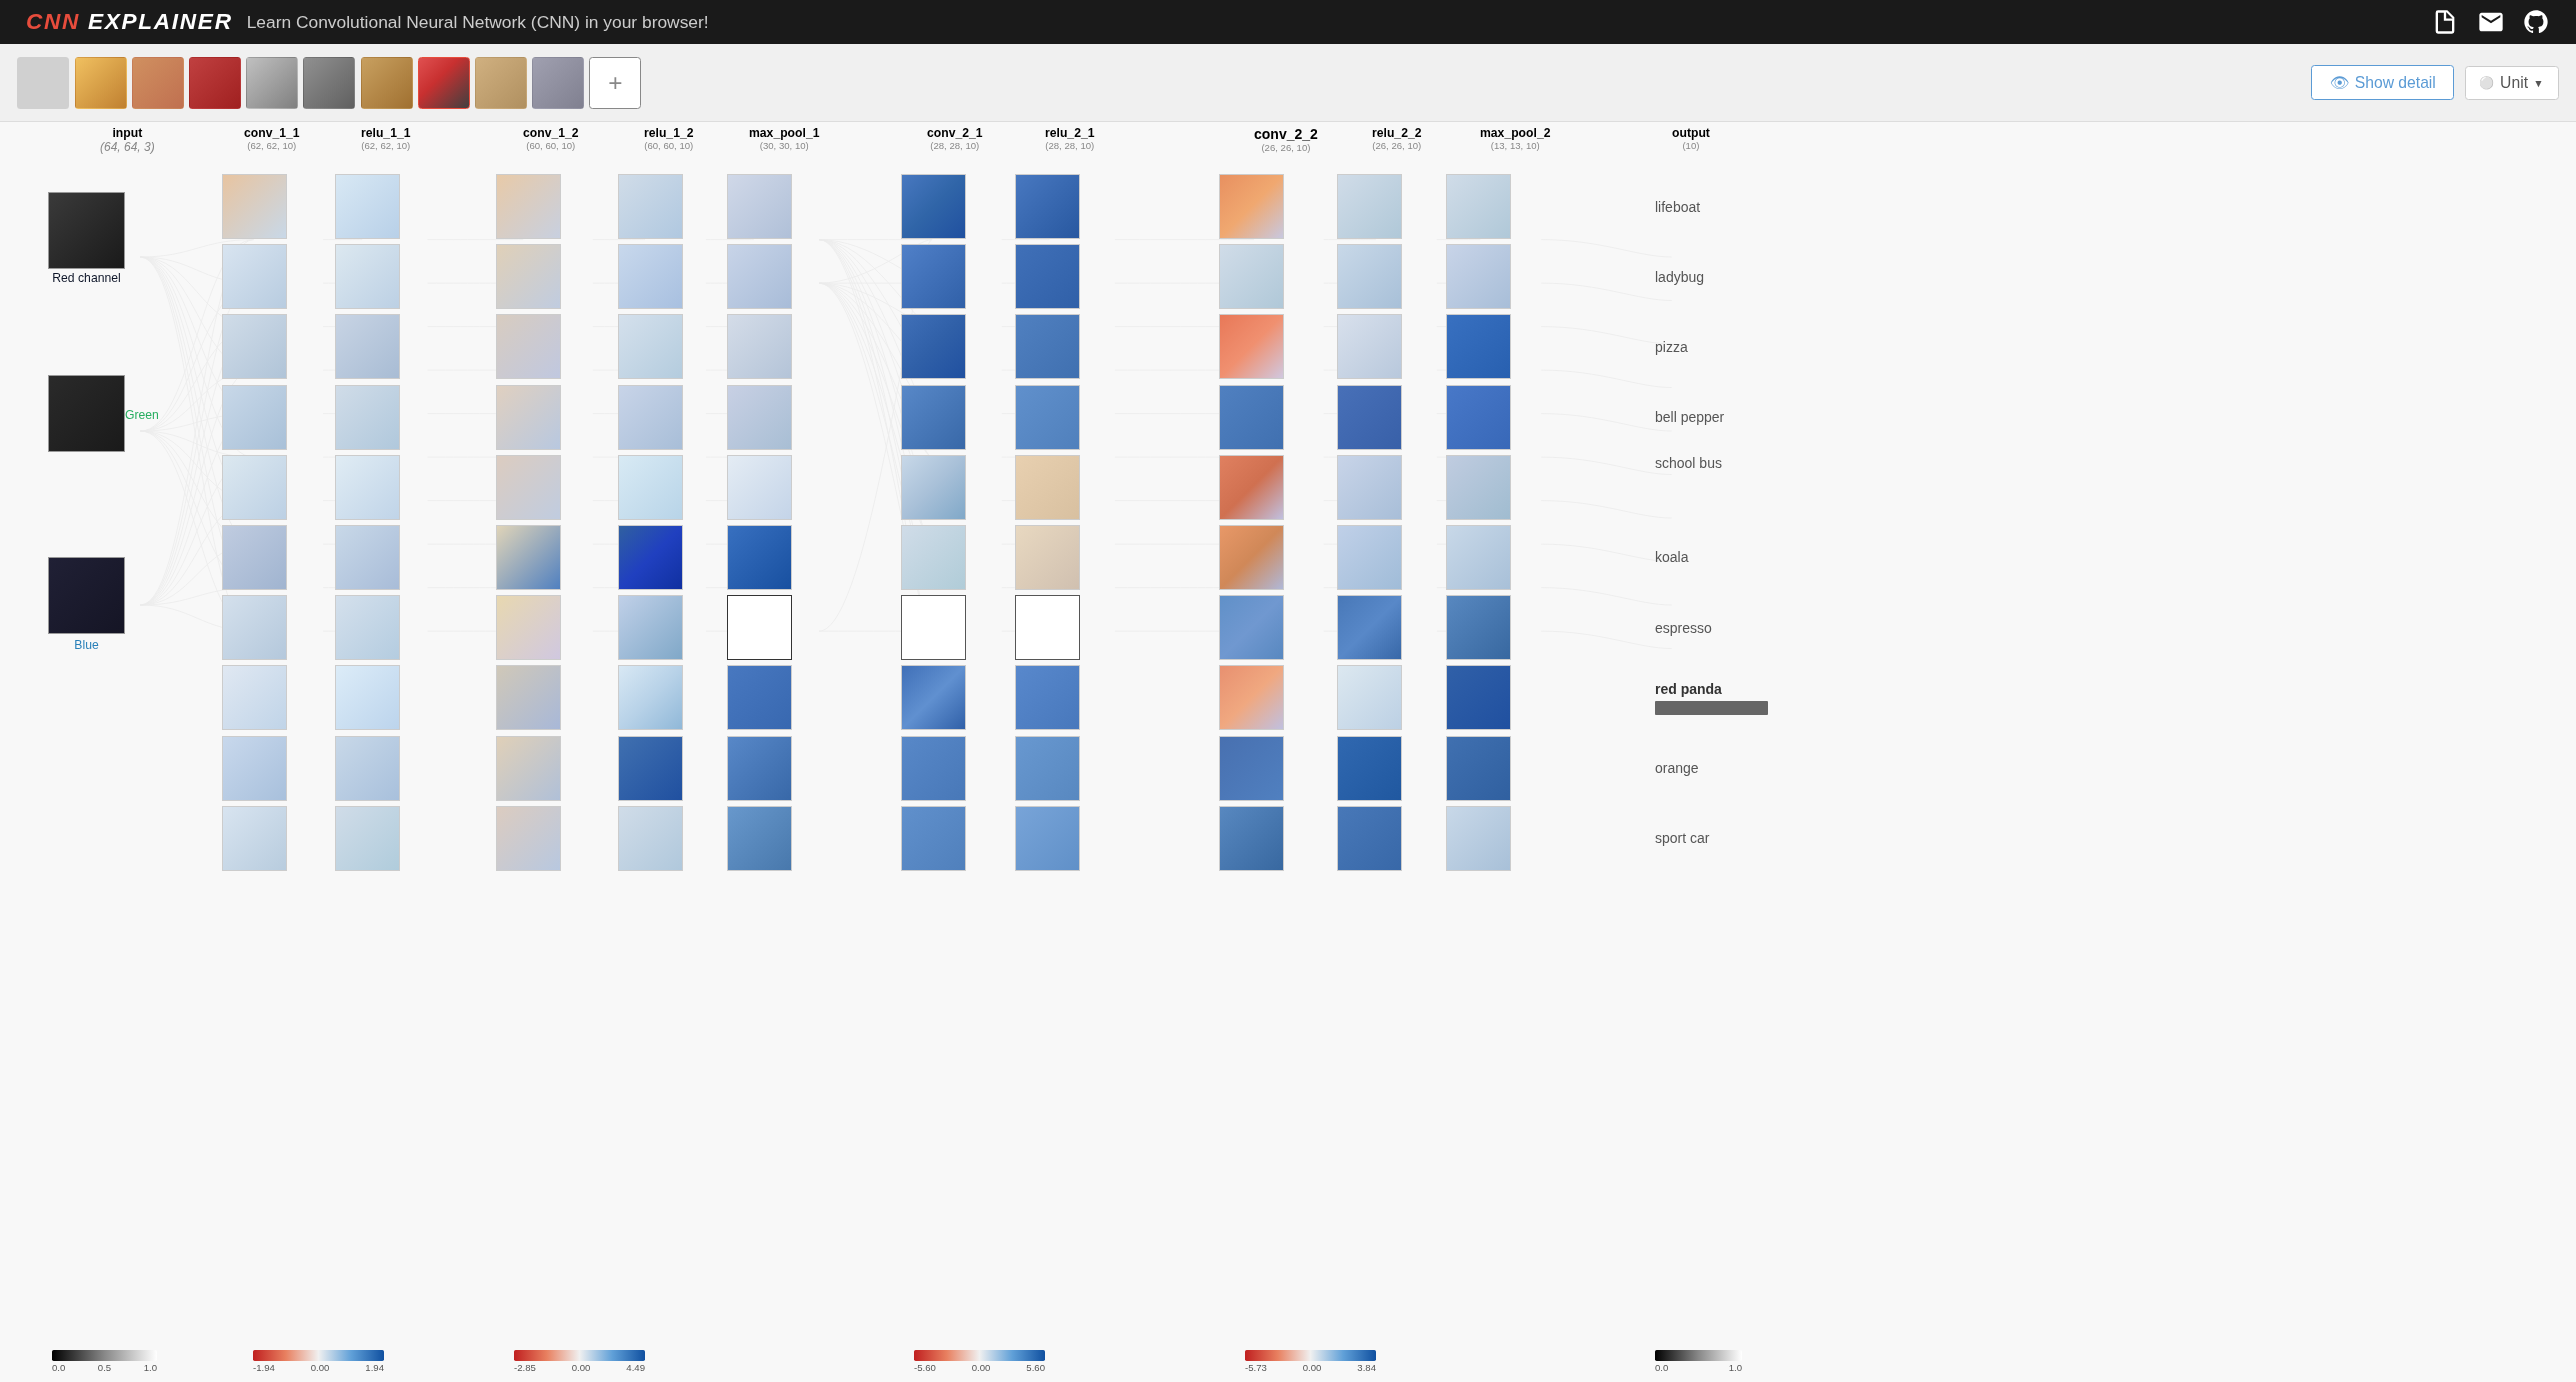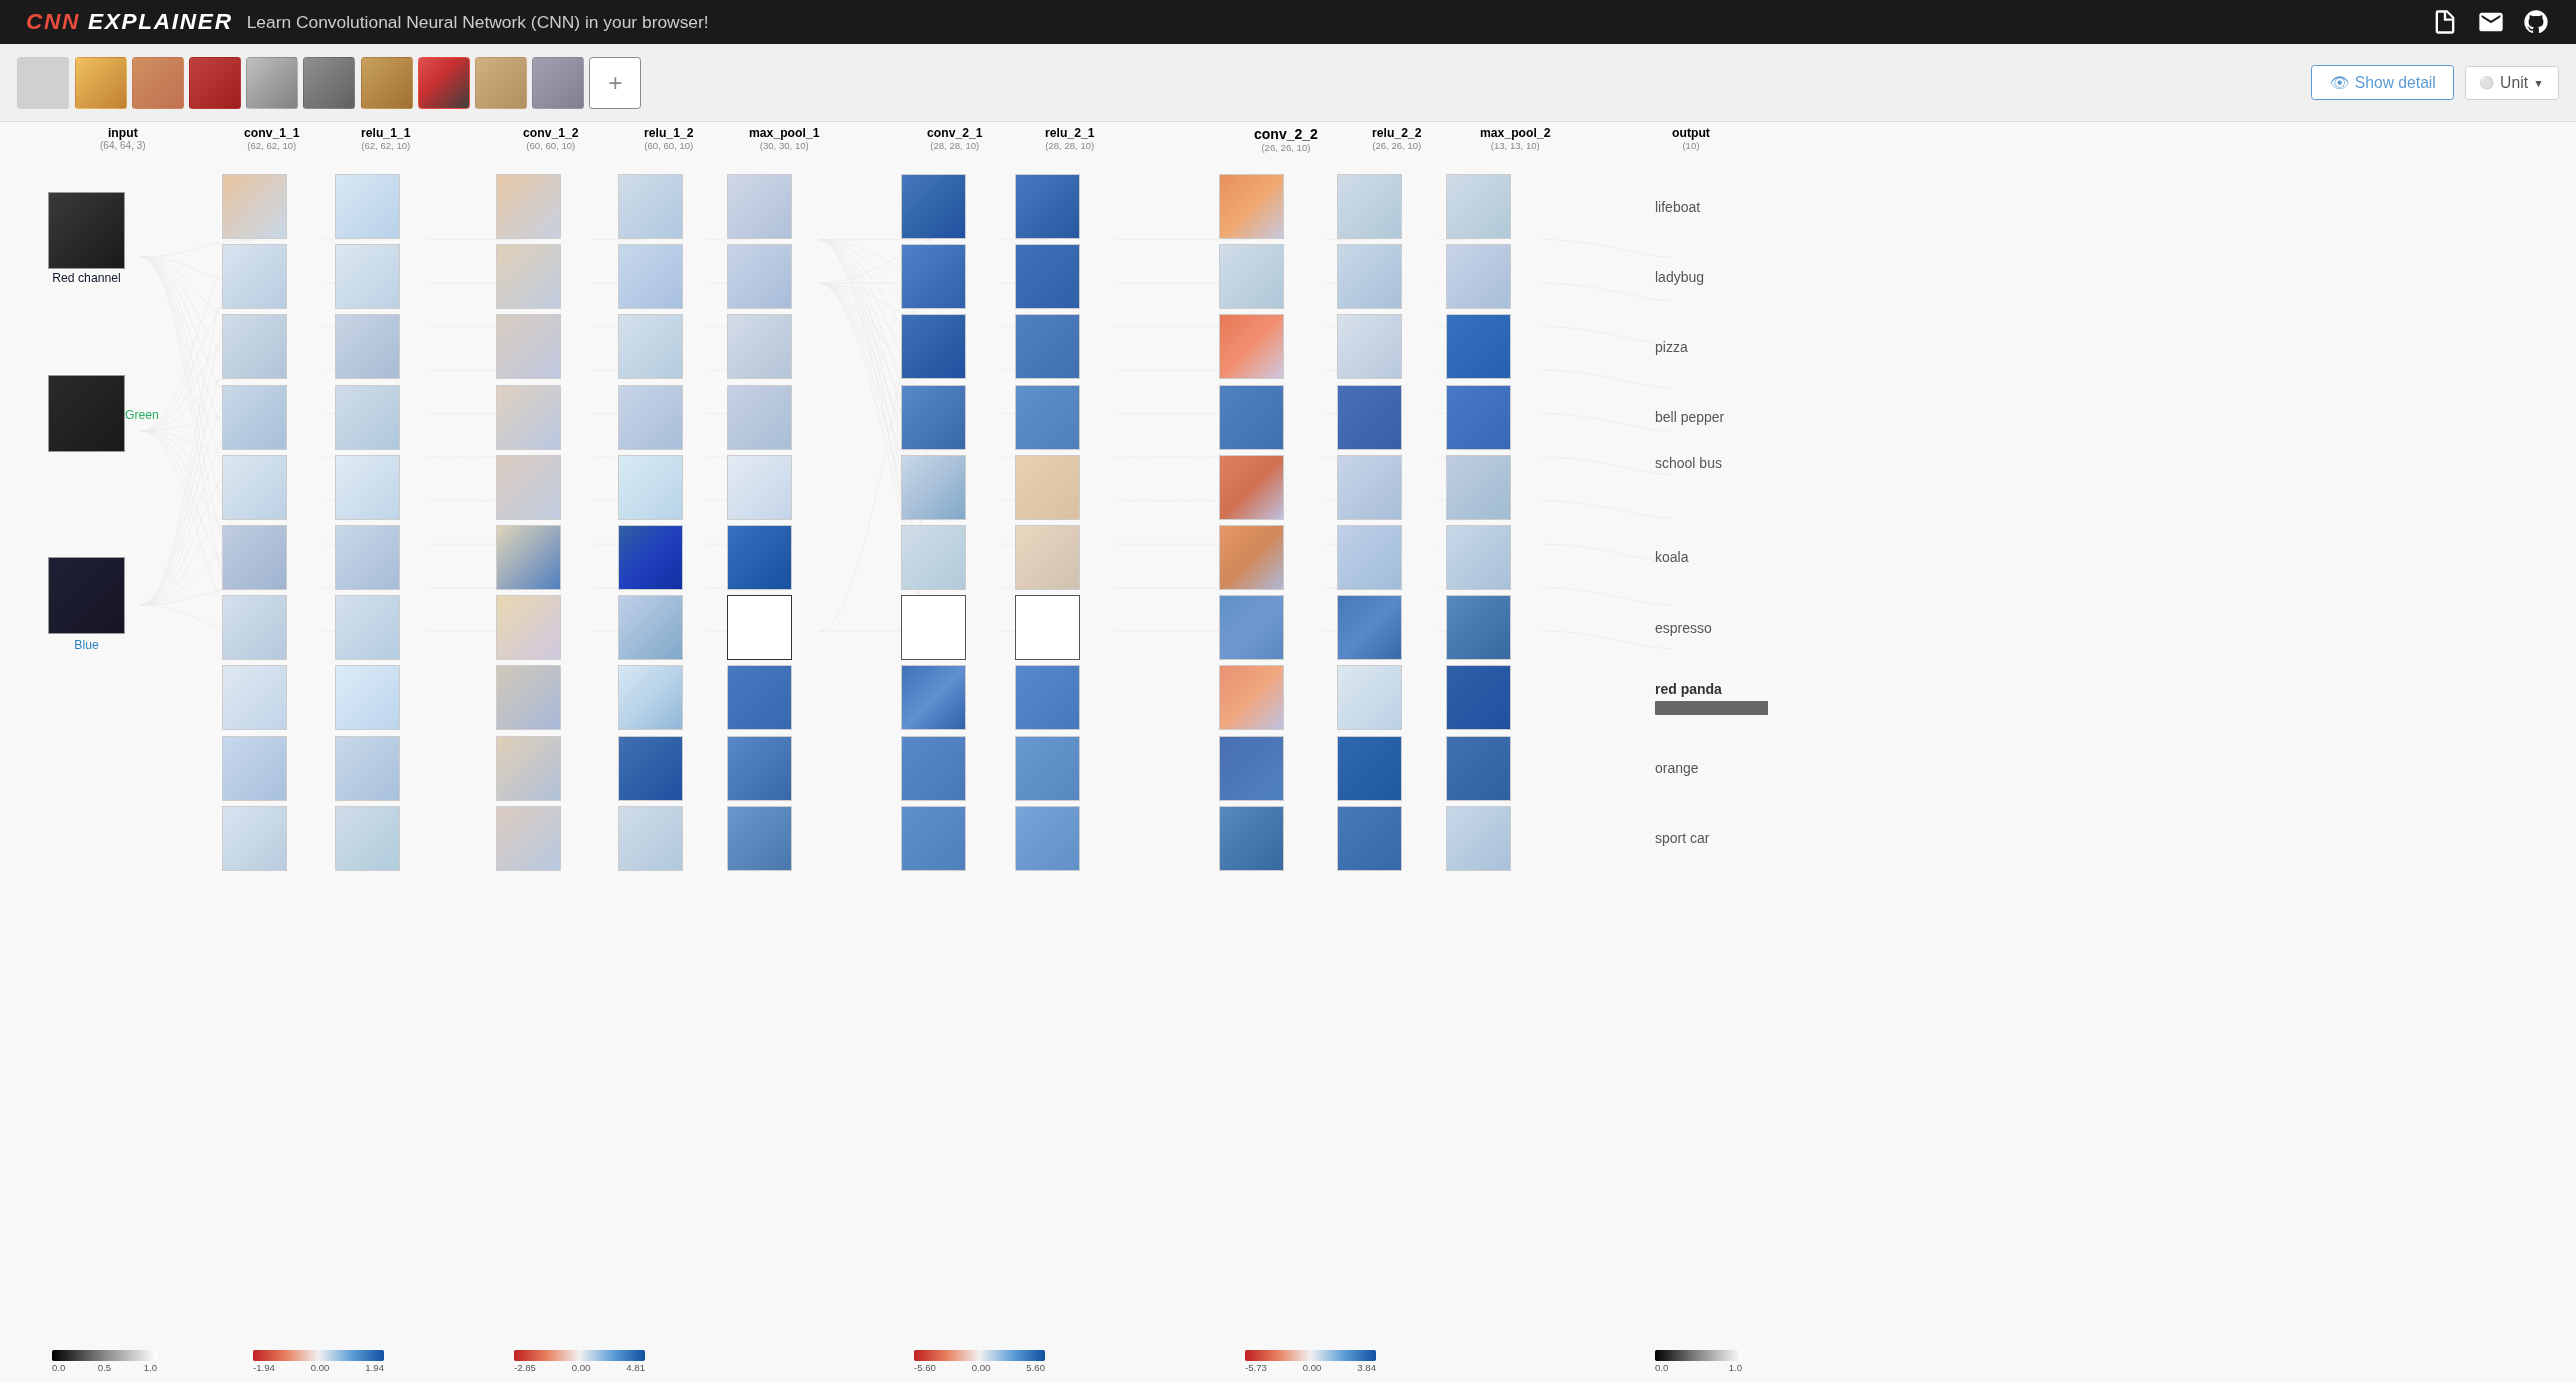--- a/index.html
+++ b/index.html
@@ -152,21 +152,21 @@
     </button>
   </div>
 </div>
 
 <div style="position:absolute; top:122px; left:0; right:0; bottom:0; background:#f8f8f8; overflow:hidden;">
 
   <div style="position:absolute; top:0; left:0; right:0; height:52px; display:flex; align-items:flex-start; padding-top:4.4px;">
 
     <div style="position:absolute; left:100px; text-align:center;">
       <div style="font-size:12.2px;font-weight:bold;">input</div>
-      <div style="font-size:10px;color:#888;">(64, 64, 3)</div>
+      <div style="font-size:12px;color:#888;font-style:italic;">(64, 64, 3)</div>
     </div>
     <div style="position:absolute; left:244px; text-align:center;">
       <div style="font-size:12.2px;font-weight:bold;">conv_1_1</div>
       <div style="font-size:9.6px;color:#888;">(62, 62, 10)</div>
     </div>
     <div style="position:absolute; left:361px; text-align:center;">
       <div style="font-size:12.2px;font-weight:bold;">relu_1_1</div>
       <div style="font-size:9.6px;color:#888;">(62, 62, 10)</div>
     </div>
     <div style="position:absolute; left:523px; text-align:center;">
@@ -575,21 +575,21 @@
       <span>0.00</span>
       <span>1.94</span>
     </div>
   </div>
 
   <div style="position:absolute;bottom:8.7px;left:514px;display:flex;flex-direction:column;align-items:center;">
     <div style="width:131px;height:10.5px;background:linear-gradient(to right, #c02020, #e88060, #f0f0f0, #60a0d8, #1050a0);border-radius:1.7px;"></div>
     <div style="display:flex;justify-content:space-between;width:131px;font-size:9.6px;color:#555;margin-top:1.7px;">
       <span>-2.85</span>
       <span>0.00</span>
-      <span>4.81</span>
+      <span>4.49</span>
     </div>
   </div>
 
   <div style="position:absolute;bottom:8.7px;left:914px;display:flex;flex-direction:column;align-items:center;">
     <div style="width:131px;height:10.5px;background:linear-gradient(to right, #c02020, #e88060, #f0f0f0, #60a0d8, #1050a0);border-radius:1.7px;"></div>
     <div style="display:flex;justify-content:space-between;width:131px;font-size:9.6px;color:#555;margin-top:1.7px;">
       <span>-5.60</span>
       <span>0.00</span>
       <span>5.60</span>
     </div>

